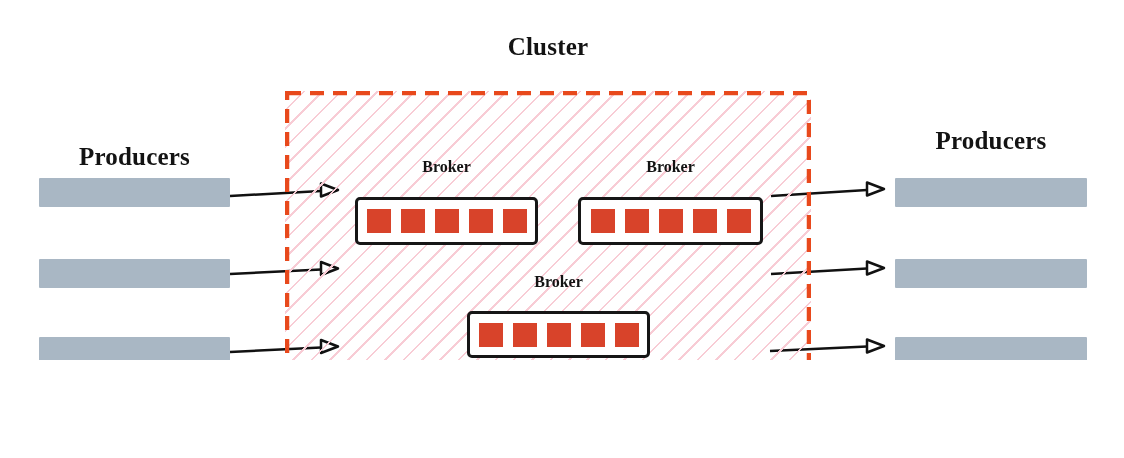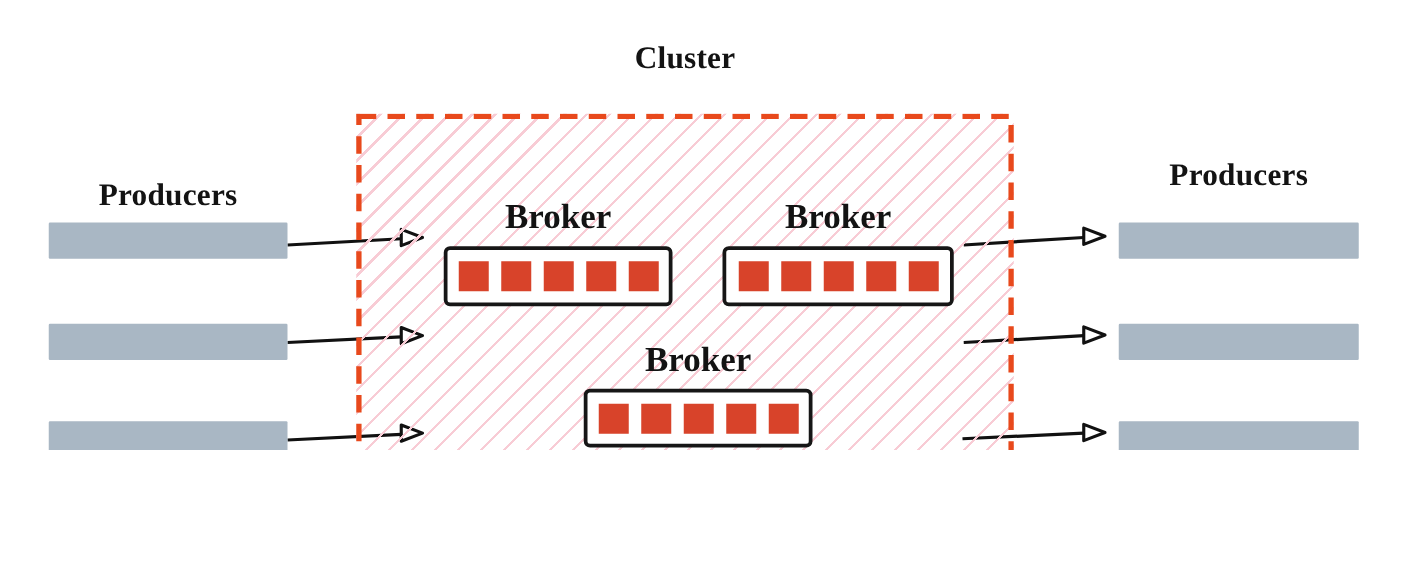--- a/index.html
+++ b/index.html
@@ -38,21 +38,21 @@
   .cluster-box{
     position:absolute;
     left:285px;top:91px;width:526px;height:325px;
     background:repeating-linear-gradient(135deg,
       var(--hatch) 0px, var(--hatch) 1.8px,
       transparent 1.8px, transparent 13px);
   }
   .cluster-box svg{position:absolute;inset:0;display:block;}
   .broker-label{
     position:absolute;
-    font-size:28px;font-weight:600;text-align:center;white-space:nowrap;
+    font-size:16px;font-weight:600;text-align:center;white-space:nowrap;
     color:var(--text);
   }
   .broker-box{
     position:absolute;
     background:#ffffff;
     border:3px solid var(--box-border);
     border-radius:5px;
     display:flex;align-items:center;justify-content:center;gap:10px;
     box-sizing:border-box;
   }

